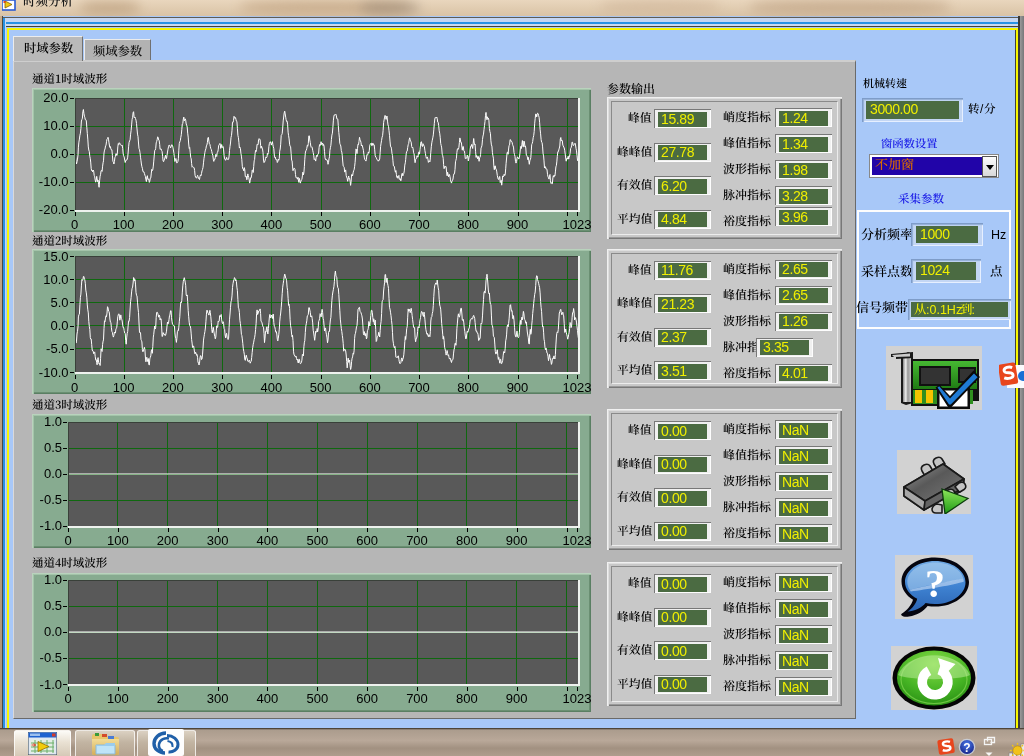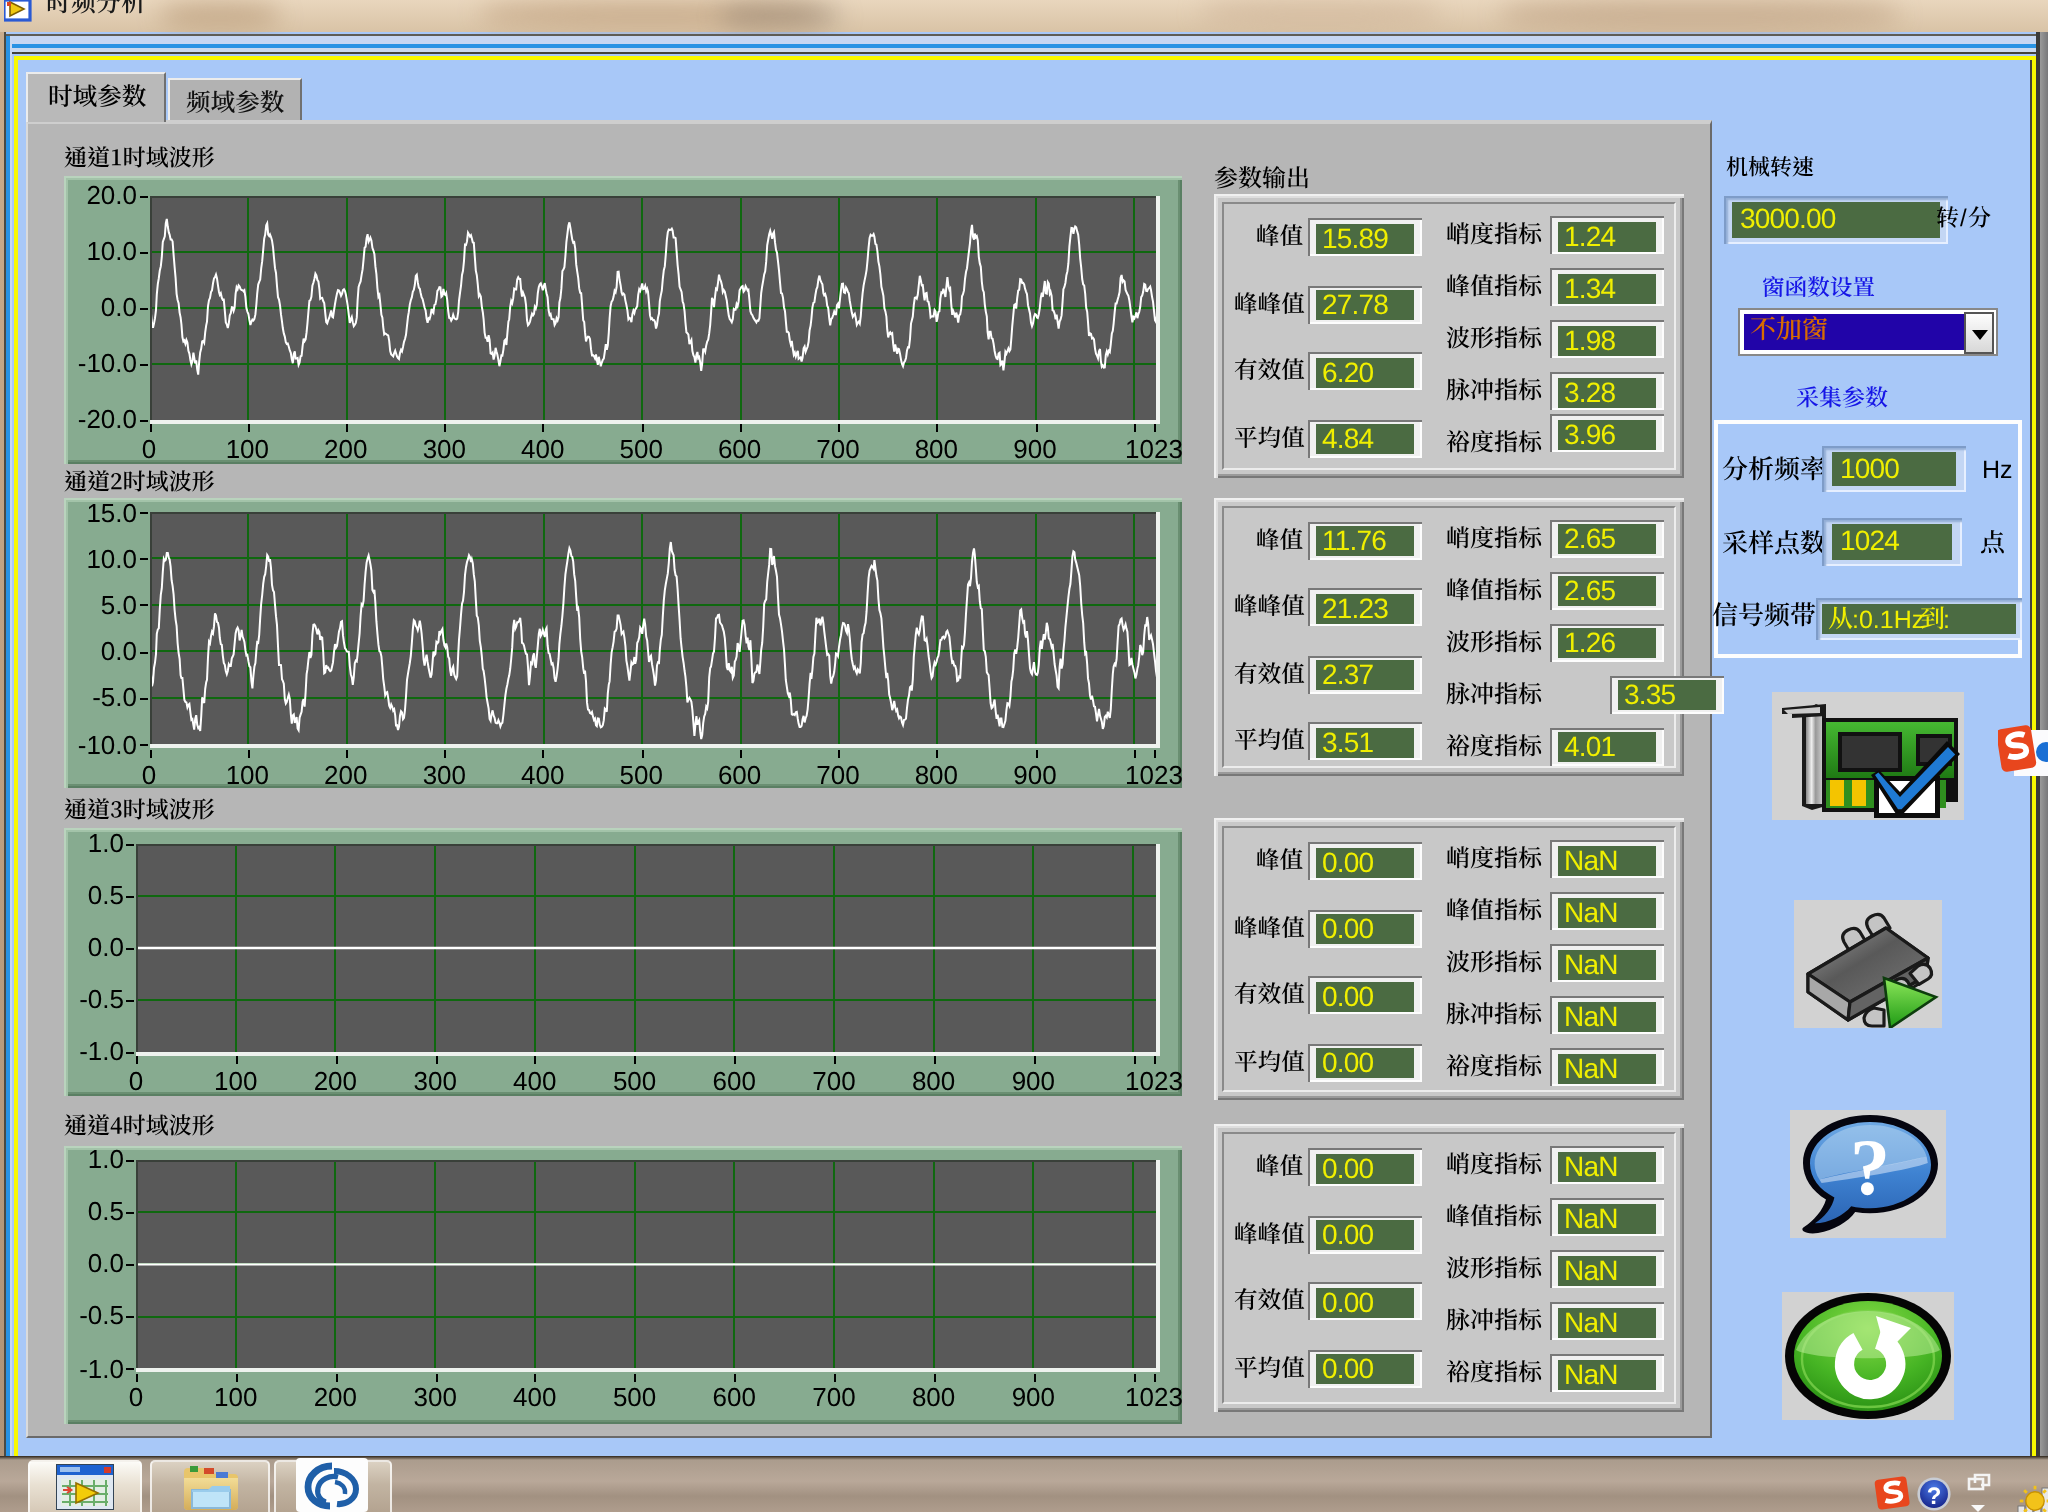--- a/index.html
+++ b/index.html
@@ -372,21 +372,21 @@
     </g>
   </svg><div class="vb" style="left:775px;top:311.7px">
     <div class="vbi">1.26</div>
   </div><svg style="position:absolute;left:723.0px;top:340.8px;overflow:visible" width="48" height="14">
     <g fill="#000" transform="translate(0,10.2) scale(0.012,-0.012)">
       <use href="#g8109" x="0"></use>
       <use href="#g51B2" x="1000"></use>
       <use href="#g6307" x="2000"></use>
       <use href="#g6807" x="3000"></use>
     </g>
-  </svg><div class="vb" style="left:805px;top:337.8px">
+  </svg><div class="vb" style="left:756px;top:337.8px">
     <div class="vbi">3.35</div>
   </div><svg style="position:absolute;left:723.0px;top:366.9px;overflow:visible" width="48" height="14">
     <g fill="#000" transform="translate(0,10.2) scale(0.012,-0.012)">
       <use href="#g88D5" x="0"></use>
       <use href="#g5EA6" x="1000"></use>
       <use href="#g6307" x="2000"></use>
       <use href="#g6807" x="3000"></use>
     </g>
   </svg><div class="vb" style="left:775px;top:363.9px">
     <div class="vbi">4.01</div>
@@ -542,21 +542,21 @@
     </g>
   </svg><div class="vb" style="left:775px;top:677.4px">
     <div class="vbi">NaN</div>
   </div><svg style="position:absolute;left:863px;top:78px;overflow:visible" width="44" height="13">
     <g fill="#000" transform="translate(0,9.35) scale(0.011,-0.011)">
       <use href="#g673A" x="0"></use>
       <use href="#g68B0" x="1000"></use>
       <use href="#g8F6C" x="2000"></use>
       <use href="#g901F" x="3000"></use>
     </g>
-  </svg><div class="bluebox" style="left:862px;top:98px;width:112px;height:24px">
+  </svg><div class="bluebox" style="left:862px;top:98px;width:101px;height:24px">
     <div class="bbg" style="left:4px;top:3px;right:4px;bottom:3px">3000.00</div>
   </div><svg style="position:absolute;left:968px;top:103px;overflow:visible" width="12" height="13">
     <g fill="#000" transform="translate(0,9.78) scale(0.0115,-0.0115)">
       <use href="#g8F6C" x="0"></use>
     </g>
   </svg><div class="lat" style="left:980px;top:102px;font-size:12px">/</div><svg style="position:absolute;left:984px;top:103px;overflow:visible" width="12" height="13">
     <g fill="#000" transform="translate(0,9.78) scale(0.0115,-0.0115)">
       <use href="#g5206" x="0"></use>
     </g>
   </svg><svg style="position:absolute;left:881px;top:138px;overflow:visible" width="57" height="13">

